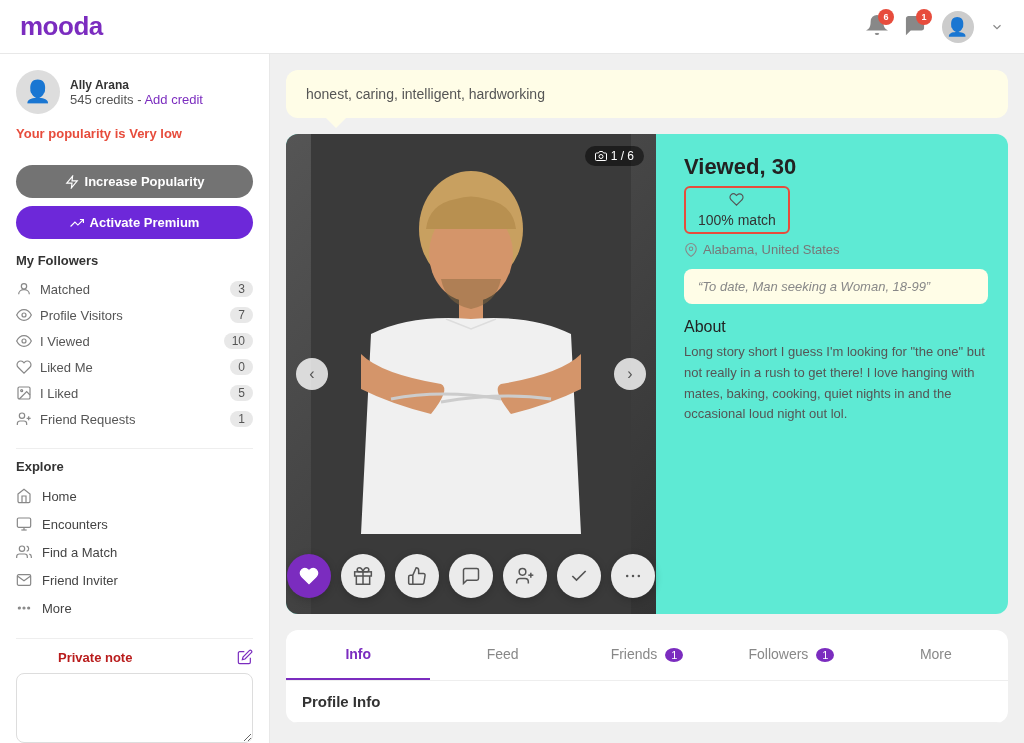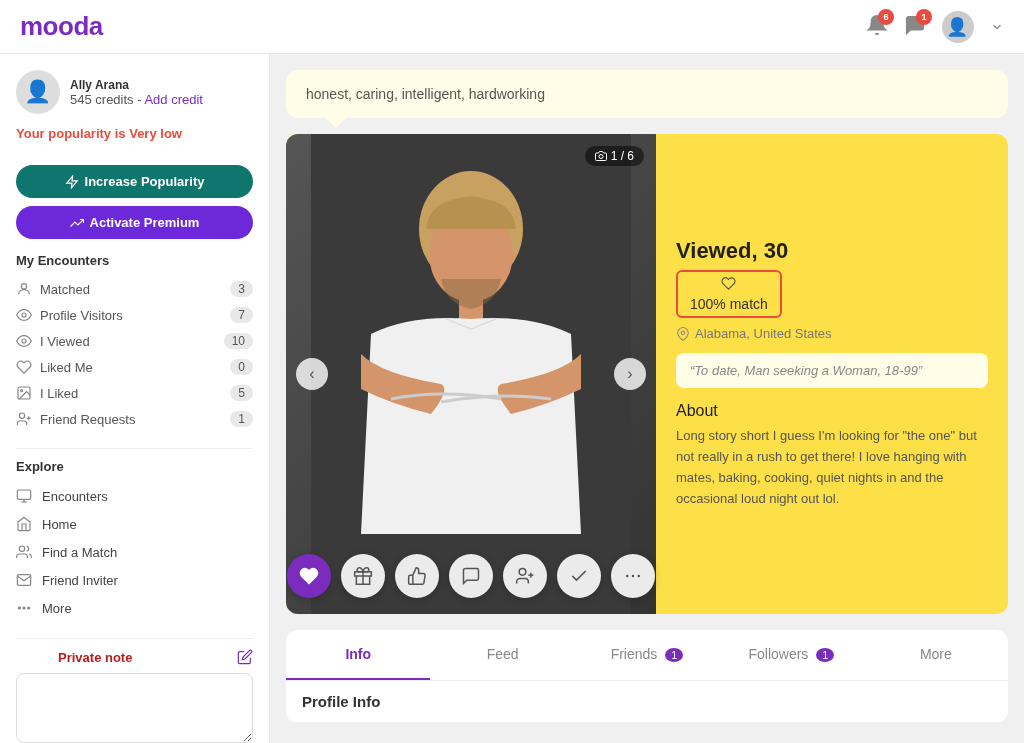--- a/index.html
+++ b/index.html
@@ -19,21 +19,21 @@
 
     
     .sidebar { width: 270px; min-width: 270px; background: #fff; padding: 16px; overflow-y: auto; border-right: 1px solid #e8e8e8; }
     .sidebar-profile { display: flex; align-items: center; gap: 10px; margin-bottom: 12px; }
     .sidebar-avatar { width: 44px; height: 44px; border-radius: 50%; background: #ddd; overflow: hidden; display: flex; align-items: center; justify-content: center; font-size: 22px; }
     .sidebar-name { font-weight: 700; font-size: 12px; }
     .sidebar-credits { font-size: 13px; color: #555; }
     .sidebar-credits a { color: #7b2cbf; text-decoration: none; }
     .popularity-line { font-size: 13px; color: #555; margin-bottom: 24px; }
     .popularity-line span { color: #e74c3c; font-weight: 600; }
-    .btn-purple { display: flex; align-items: center; justify-content: center; gap: 6px; background: #0f766e; color: #fff; border: none; border-radius: 24px; padding: 9px 16px; width: 100%; cursor: pointer; font-size: 13px; font-weight: 600; margin-bottom: 8px; }
+    .btn-purple { display: flex; align-items: center; justify-content: center; gap: 6px; background: #737373; color: #fff; border: none; border-radius: 24px; padding: 9px 16px; width: 100%; cursor: pointer; font-size: 13px; font-weight: 600; margin-bottom: 8px; }
     .btn-purple-outline { display: flex; align-items: center; justify-content: center; gap: 6px; background: #6d28d9; color: #fff; border: none; border-radius: 24px; padding: 9px 16px; width: 100%; cursor: pointer; font-size: 13px; font-weight: 600; margin-bottom: 14px; }
 
     .section-title { font-size: 13px; font-weight: 700; color: #333; margin-bottom: 8px; margin-top: 4px; }
     .popularity-items { margin-bottom: 16px; }
     .popularity-item { display: flex; align-items: center; justify-content: space-between; padding: 5px 0; cursor: pointer; border-radius: 6px; }
     .popularity-item-left { display: flex; align-items: center; gap: 8px; color: #555; font-size: 13px; }
     .popularity-item-left svg { width: 16px; height: 16px; fill: none; stroke: #888; stroke-width: 1.8; }
     .count-badge { background: #e8e8e8; border-radius: 12px; padding: 1px 8px; font-size: 12px; color: #555; }
 
     .divider { border: none; border-top: 1px solid #eee; margin: 10px 0; }
@@ -46,21 +46,21 @@
     .note-textarea { width: 100%; min-height: 70px; border: 1px solid #ddd; border-radius: 8px; padding: 8px; font-size: 13px; resize: vertical; color: #555; outline: none; }
 
     
     .main-content { flex: 1; overflow-y: auto; padding: 16px; display: flex; flex-direction: column; gap: 16px; }
 
     
     .quote-box { background: #fffde7; border-radius: 12px; padding: 16px 20px; font-size: 14px; color: #555; position: relative; }
     .quote-box::after { content: ''; position: absolute; bottom: -10px; left: 40px; border-left: 10px solid transparent; border-right: 10px solid transparent; border-top: 10px solid #fffde7; }
 
     
-    .profile-card { background: #fde047; border-radius: 12px; overflow: hidden; display: flex; gap: 0; align-items: center; }
+    .profile-card { background: #5eead4; border-radius: 12px; overflow: hidden; display: flex; gap: 8px; }
     .photo-section { position: relative; width: 370px; min-width: 370px; background: #2a2a2a; }
     .photo-placeholder { width: 100%; height: 480px; background: linear-gradient(135deg, #555 0%, #333 100%); display: flex; align-items: center; justify-content: center; }
     .photo-counter { position: absolute; top: 12px; right: 12px; background: rgba(0,0,0,0.5); color: #fff; border-radius: 16px; padding: 3px 10px; font-size: 12px; display: flex; align-items: center; gap: 4px; }
     .photo-nav { position: absolute; top: 50%; transform: translateY(-50%); background: rgba(255,255,255,0.8); border: none; border-radius: 50%; width: 32px; height: 32px; cursor: pointer; display: flex; align-items: center; justify-content: center; font-size: 16px; color: #555; }
     .photo-nav-left { left: 10px; }
     .photo-nav-right { right: 10px; }
     .action-bar { position: absolute; bottom: 16px; left: 50%; transform: translateX(-50%); display: flex; gap: 10px; }
     .action-btn { width: 44px; height: 44px; border-radius: 50%; border: none; cursor: pointer; display: flex; align-items: center; justify-content: center; font-size: 18px; background: rgba(255,255,255,0.9); box-shadow: 0 2px 8px rgba(0,0,0,0.2); }
     .action-btn.heart { background: #7b2cbf; color: #fff; }
     .action-btn svg { width: 20px; height: 20px; }
@@ -132,21 +132,21 @@
     </button>
     <button class="btn-purple-outline">
       <svg viewBox="0 0 24 24" fill="none" stroke="#fff" stroke-width="2" width="14" height="14">
           <polyline points="23 6 13.5 15.5 8.5 10.5 1 18"></polyline>
           <polyline points="17 6 23 6 23 12"></polyline>
         </svg>
       <span>Activate Premium</span>
     </button>
 
     
-    <div class="section-title">My Encounters</div>
+    <div class="section-title">My Followers</div>
     <div class="popularity-items">
 
       <div class="popularity-item">
         <div class="popularity-item-left">
           <svg viewBox="0 0 24 24">
               <circle cx="12" cy="8" r="4"></circle>
               <path d="M4 20c0-4 3.6-7 8-7s8 3 8 7"></path>
             </svg>
           <span>Matched</span>
         </div>
@@ -209,36 +209,36 @@
         </div>
         <span class="count-badge">1</span>
       </div>
     </div>
 
     <hr class="divider">
 
     
     <div class="section-title">Explore</div>
     <div class="explore-items">
+
+      <div class="explore-item">
+        <svg viewBox="0 0 24 24">
+            <path d="M3 9l9-7 9 7v11a2 2 0 0 1-2 2H5a2 2 0 0 1-2-2z"></path>
+            <polyline points="9 22 9 12 15 12 15 22"></polyline>
+          </svg>
+        <span>Home</span>
+      </div>
 
       <div class="explore-item">
         <svg viewBox="0 0 24 24">
             <rect x="2" y="3" width="20" height="14" rx="2"></rect>
             <line x1="8" y1="21" x2="16" y2="21"></line>
             <line x1="12" y1="17" x2="12" y2="21"></line>
           </svg>
         <span>Encounters</span>
-      </div>
-
-      <div class="explore-item">
-        <svg viewBox="0 0 24 24">
-            <path d="M3 9l9-7 9 7v11a2 2 0 0 1-2 2H5a2 2 0 0 1-2-2z"></path>
-            <polyline points="9 22 9 12 15 12 15 22"></polyline>
-          </svg>
-        <span>Home</span>
       </div>
 
       <div class="explore-item">
         <svg viewBox="0 0 24 24">
             <path d="M17 21v-2a4 4 0 0 0-4-4H5a4 4 0 0 0-4 4v2"></path>
             <circle cx="9" cy="7" r="4"></circle>
             <path d="M23 21v-2a4 4 0 0 0-3-3.87"></path>
             <path d="M16 3.13a4 4 0 0 1 0 7.75"></path>
           </svg>
         <span>Find a Match</span>

